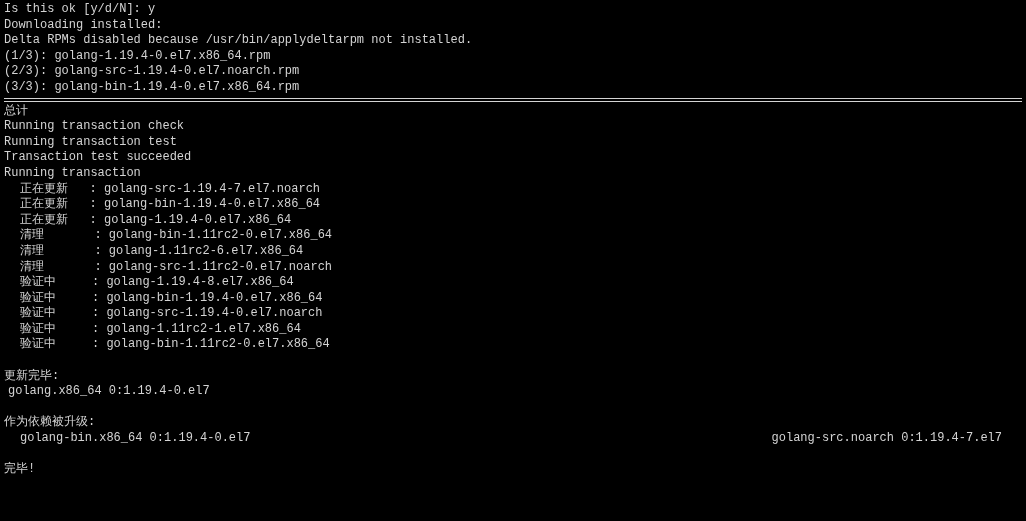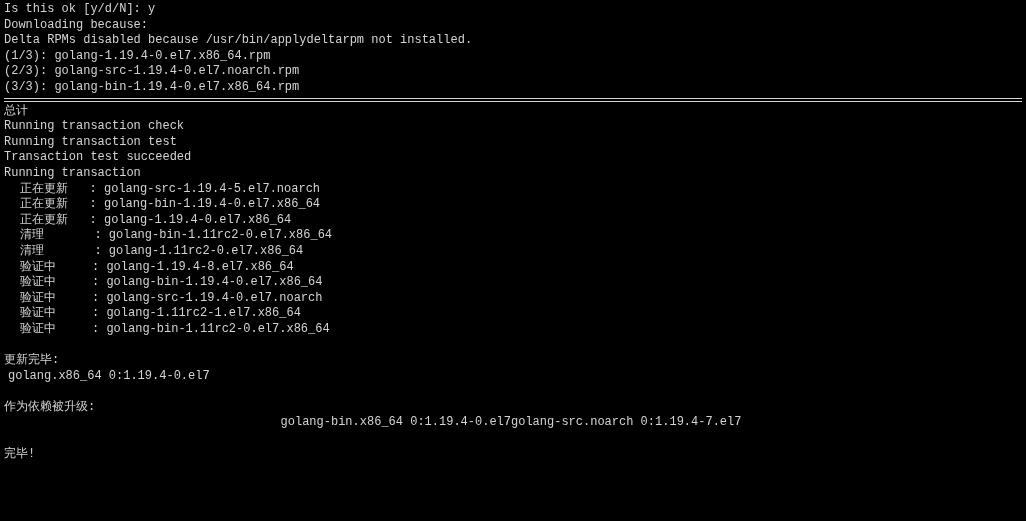--- a/index.html
+++ b/index.html
@@ -29,50 +29,51 @@
     }
     .indent {
       margin-left: 4px;
     }
     .tx-row {
       white-space: pre;
       margin-left: 16px;
     }
     .dep-row {
       display: flex;
-      justify-content: center;
+      justify-content: space-between;
       margin-left: 16px;
       padding-right: 20px;
     }
   </style>
 </head>
 <body>
 
 <div class="line">Is this ok [y/d/N]: y</div>
 <div class="line"></div>
-<div class="line">Downloading because:</div>
+<div class="line">Downloading installed:</div>
 <div class="line">Delta RPMs disabled because /usr/bin/applydeltarpm not installed.</div>
 <div class="line">(1/3): golang-1.19.4-0.el7.x86_64.rpm</div>
 <div class="line">(2/3): golang-src-1.19.4-0.el7.noarch.rpm</div>
 <div class="line">(3/3): golang-bin-1.19.4-0.el7.x86_64.rpm</div>
 
 <div class="divider"></div>
 
 <div class="line">总计</div>
 <div class="line">Running transaction check</div>
 <div class="line">Running transaction test</div>
 <div class="line">Transaction test succeeded</div>
 <div class="line">Running transaction</div>
 
 <div id="tx-rows">
-    <div class="tx-row">正在更新   : golang-src-1.19.4-5.el7.noarch</div>
+    <div class="tx-row">正在更新   : golang-src-1.19.4-7.el7.noarch</div>
     <div class="tx-row">正在更新   : golang-bin-1.19.4-0.el7.x86_64</div>
     <div class="tx-row">正在更新   : golang-1.19.4-0.el7.x86_64</div>
     <div class="tx-row">清理       : golang-bin-1.11rc2-0.el7.x86_64</div>
-    <div class="tx-row">清理       : golang-1.11rc2-0.el7.x86_64</div>
+    <div class="tx-row">清理       : golang-1.11rc2-6.el7.x86_64</div>
+    <div class="tx-row">清理       : golang-src-1.11rc2-0.el7.noarch</div>
     <div class="tx-row">验证中     : golang-1.19.4-8.el7.x86_64</div>
     <div class="tx-row">验证中     : golang-bin-1.19.4-0.el7.x86_64</div>
     <div class="tx-row">验证中     : golang-src-1.19.4-0.el7.noarch</div>
     <div class="tx-row">验证中     : golang-1.11rc2-1.el7.x86_64</div>
     <div class="tx-row">验证中     : golang-bin-1.11rc2-0.el7.x86_64</div>
   </div>
 
 <div class="line">&nbsp;</div>
 <div class="line">更新完毕:</div>
 <div class="line indent">golang.x86_64 0:1.19.4-0.el7</div>

